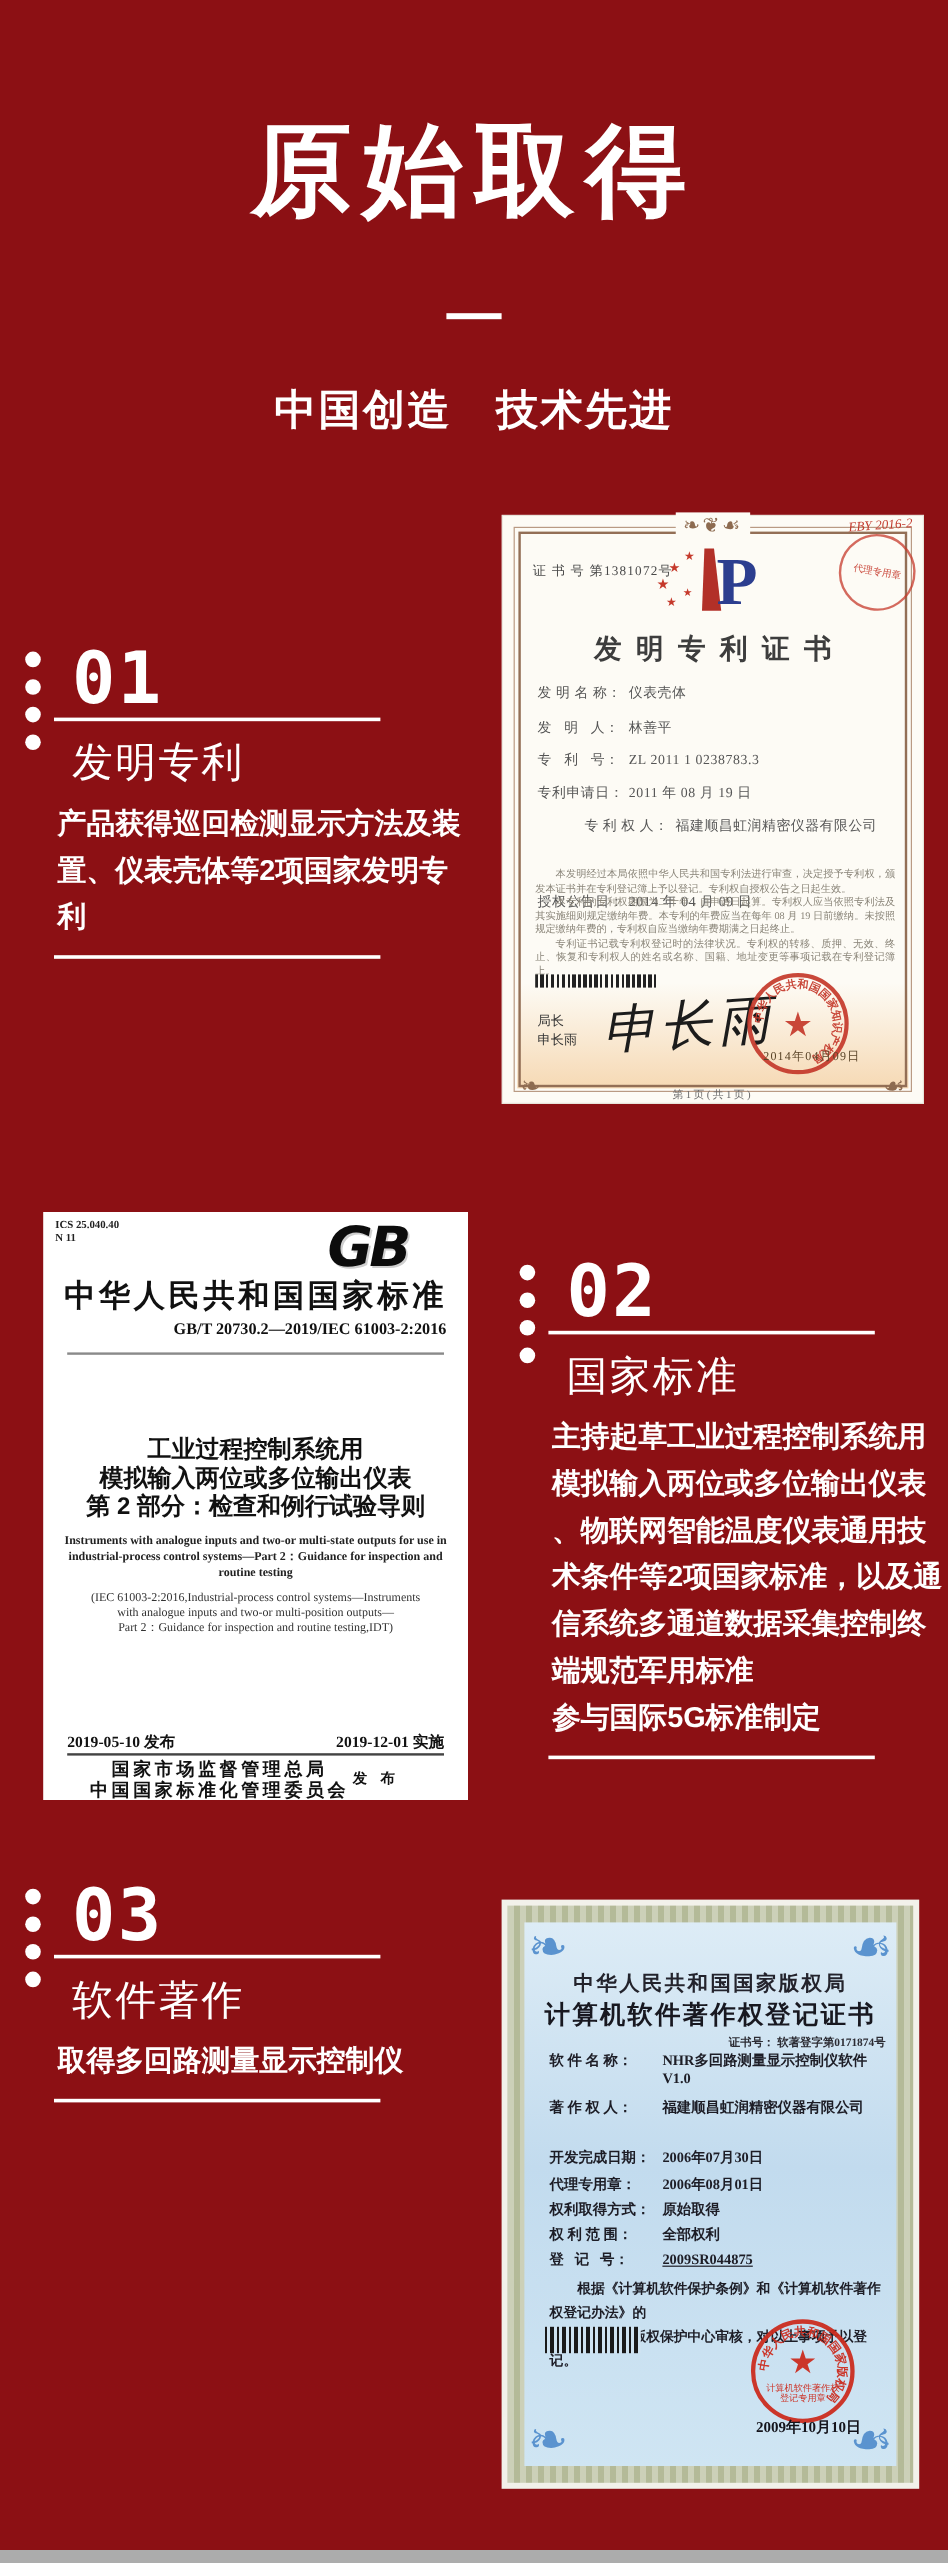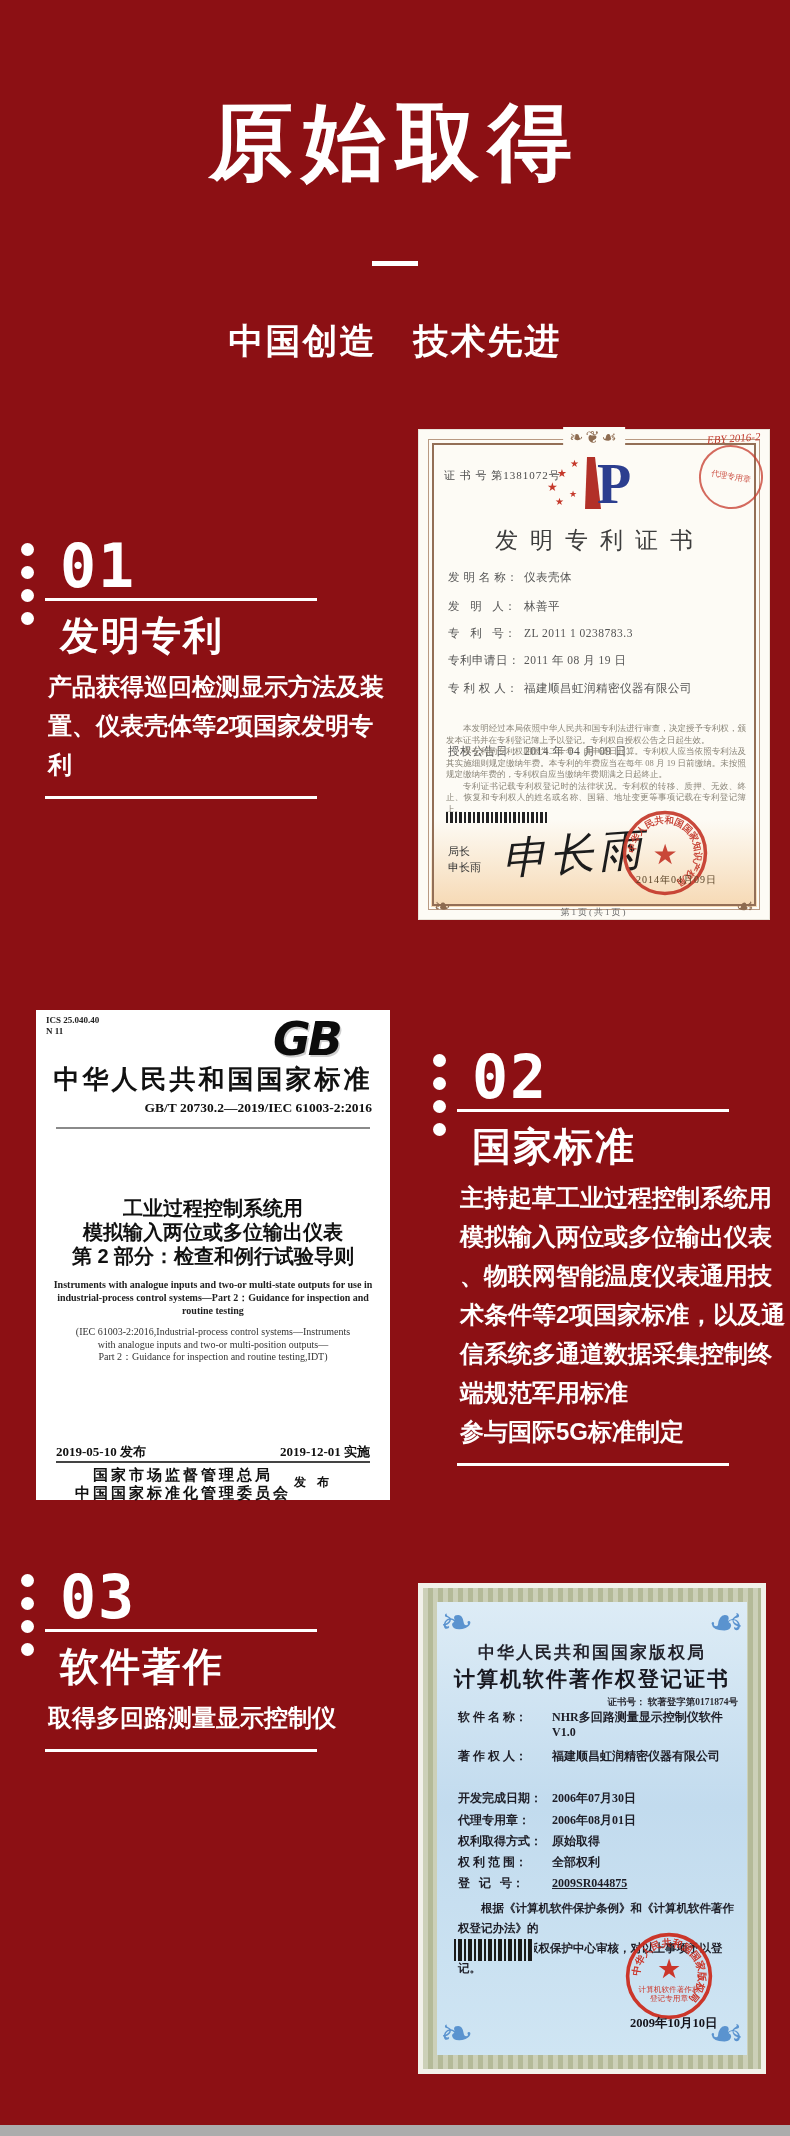--- a/index.html
+++ b/index.html
@@ -11,21 +11,21 @@
   .title-dash{position:absolute;top:261px;left:372px;width:46px;height:5px;background:#fff;}
   .subtitle{position:absolute;top:318px;left:0;right:0;text-align:center;color:#fff;
             font-size:35px;font-weight:bold;letter-spacing:2px;}
   
   .sec{position:absolute;color:#fff;width:380px;}
   .dots{position:absolute;left:0;top:6px;display:flex;flex-direction:column;gap:10px;}
   .dot{width:13px;height:13px;border-radius:50%;background:#fff;}
   .sec-num{margin-left:39px;font-size:60px;line-height:58px;font-weight:bold;letter-spacing:2px;
            font-family:"DejaVu Sans Mono","Liberation Mono",monospace;}
   .sec-rule{margin-left:24px;margin-top:3px;width:272px;height:3px;background:#fff;}
-  .sec-title{margin-left:39px;margin-top:13px;font-size:39px;line-height:44px;font-weight:bold;letter-spacing:2px;}
+  .sec-title{margin-left:39px;margin-top:13px;font-size:34px;line-height:44px;font-weight:normal;letter-spacing:2px;}
   .sec-desc{margin-left:27px;margin-top:9px;font-size:24px;line-height:39px;font-weight:bold;width:348px;}
   .sec-rule2{margin-left:24px;margin-top:12px;width:272px;height:3px;background:#fff;}
   .sec1{left:21px;top:537px;}
   .sec2{left:433px;top:1048px;}
   .sec3{left:21px;top:1568px;}
   
   .patent{position:absolute;left:418px;top:429px;width:352px;height:491px;background:#fdfbf5;
           font-family:"Liberation Serif","DejaVu Serif",serif;box-shadow:0 0 0 1px #e8e4da inset;}
   .pc-warm{position:absolute;left:13px;right:13px;bottom:13px;height:88px;
            background:linear-gradient(180deg,rgba(250,235,214,0),#f6d9b4);}
@@ -35,21 +35,21 @@
                font-size:17px;letter-spacing:2px;background:#fdfbf5;padding:0 6px;white-space:nowrap;}
   .pc-corner{position:absolute;bottom:2px;color:#8d6b50;font-size:20px;}
   .pc-note{position:absolute;top:3px;right:10px;color:#c23b2e;font-size:11px;font-style:italic;
            transform:rotate(-4deg);}
   .pc-certno{position:absolute;top:39px;left:26px;font-size:11px;color:#4a4a4a;letter-spacing:1px;}
   .pc-agseal{position:absolute;left:281px;top:16px;width:60px;height:60px;border:2px solid rgba(197,57,43,.75);
              border-radius:50%;transform:rotate(10deg);display:flex;align-items:center;justify-content:center;}
   .pc-agseal span{color:rgba(197,57,43,.9);font-size:8px;text-align:center;line-height:10px;}
   .pc-logo{position:absolute;left:125px;top:22px;width:94px;height:64px;}
   .pc-title{position:absolute;top:96px;left:0;right:0;text-align:center;color:#3d3d3d;
-            font-size:23px;font-weight:normal;letter-spacing:12px;padding-left:12px;}
+            font-size:23px;font-weight:bold;letter-spacing:12px;padding-left:12px;}
   .pc-field{position:absolute;left:30px;font-size:11.5px;color:#555;letter-spacing:.5px;}
   .pc-label{display:inline-block;white-space:pre;width:76px;}
   .pc-paras{position:absolute;top:294px;left:28px;right:24px;font-size:8.5px;line-height:11.5px;
             color:#8a8579;text-align:justify;}
   .pc-paras div{text-indent:2em;}
   .pc-barcode{position:absolute;top:383px;left:28px;width:102px;height:11px;
      background:repeating-linear-gradient(90deg,#222 0 2px,#fdfbf5 2px 4px,#222 4px 7px,#fdfbf5 7px 9px);}
   .pc-signer{position:absolute;top:414px;left:30px;font-size:11px;color:#333;line-height:16px;}
   .pc-sign{position:absolute;top:396px;left:84px;font-size:44px;color:#1c1c1c;letter-spacing:4px;
            font-style:italic;transform:rotate(-4deg);font-family:"DejaVu Serif",serif;}
@@ -149,21 +149,21 @@
         <text x="26" y="46" font-size="9" fill="#c5392b">★</text>
         <polygon points="44,6 52,6 58,58 42,58" fill="#b23028"></polygon>
         <text x="54" y="52" font-size="56" font-weight="bold" fill="#2c3e8f" font-family="serif">P</text>
       </svg>
     </div>
     <div class="pc-title">发明专利证书</div>
     <div class="pc-field" style="top:141px;"><span class="pc-label">发 明 名 称：</span><span>仪表壳体</span></div>
     <div class="pc-field" style="top:170px;"><span class="pc-label">发   明   人：</span><span>林善平</span></div>
     <div class="pc-field" style="top:197px;"><span class="pc-label">专   利   号：</span><span>ZL 2011 1 0238783.3</span></div>
     <div class="pc-field" style="top:224px;"><span class="pc-label">专利申请日：</span><span>2011 年 08 月 19 日</span></div>
-    <div class="pc-field" style="top:252px;"><span class="pc-label">专 利 权 人：</span><span>福建顺昌虹润精密仪器有限公司</span></div>
+    <div class="pc-field" style="top:252px;margin-left:39px;"><span class="pc-label">专 利 权 人：</span><span>福建顺昌虹润精密仪器有限公司</span></div>
     <div class="pc-field" style="top:279px;margin-top:36px;"><span class="pc-label">授权公告日：</span><span>2014 年 04 月 09 日</span></div>
     <div class="pc-paras">
       <div>本发明经过本局依照中华人民共和国专利法进行审查，决定授予专利权，颁发本证书并在专利登记簿上予以登记。专利权自授权公告之日起生效。</div>
       <div>本专利的专利权期限为二十年，自申请日起算。专利权人应当依照专利法及其实施细则规定缴纳年费。本专利的年费应当在每年 08 月 19 日前缴纳。未按照规定缴纳年费的，专利权自应当缴纳年费期满之日起终止。</div>
       <div>专利证书记载专利权登记时的法律状况。专利权的转移、质押、无效、终止、恢复和专利权人的姓名或名称、国籍、地址变更等事项记载在专利登记簿上。</div>
     </div>
     <div class="pc-barcode"></div>
     <div class="pc-signer">
       <div>局长</div>
       <div>申长雨</div>

